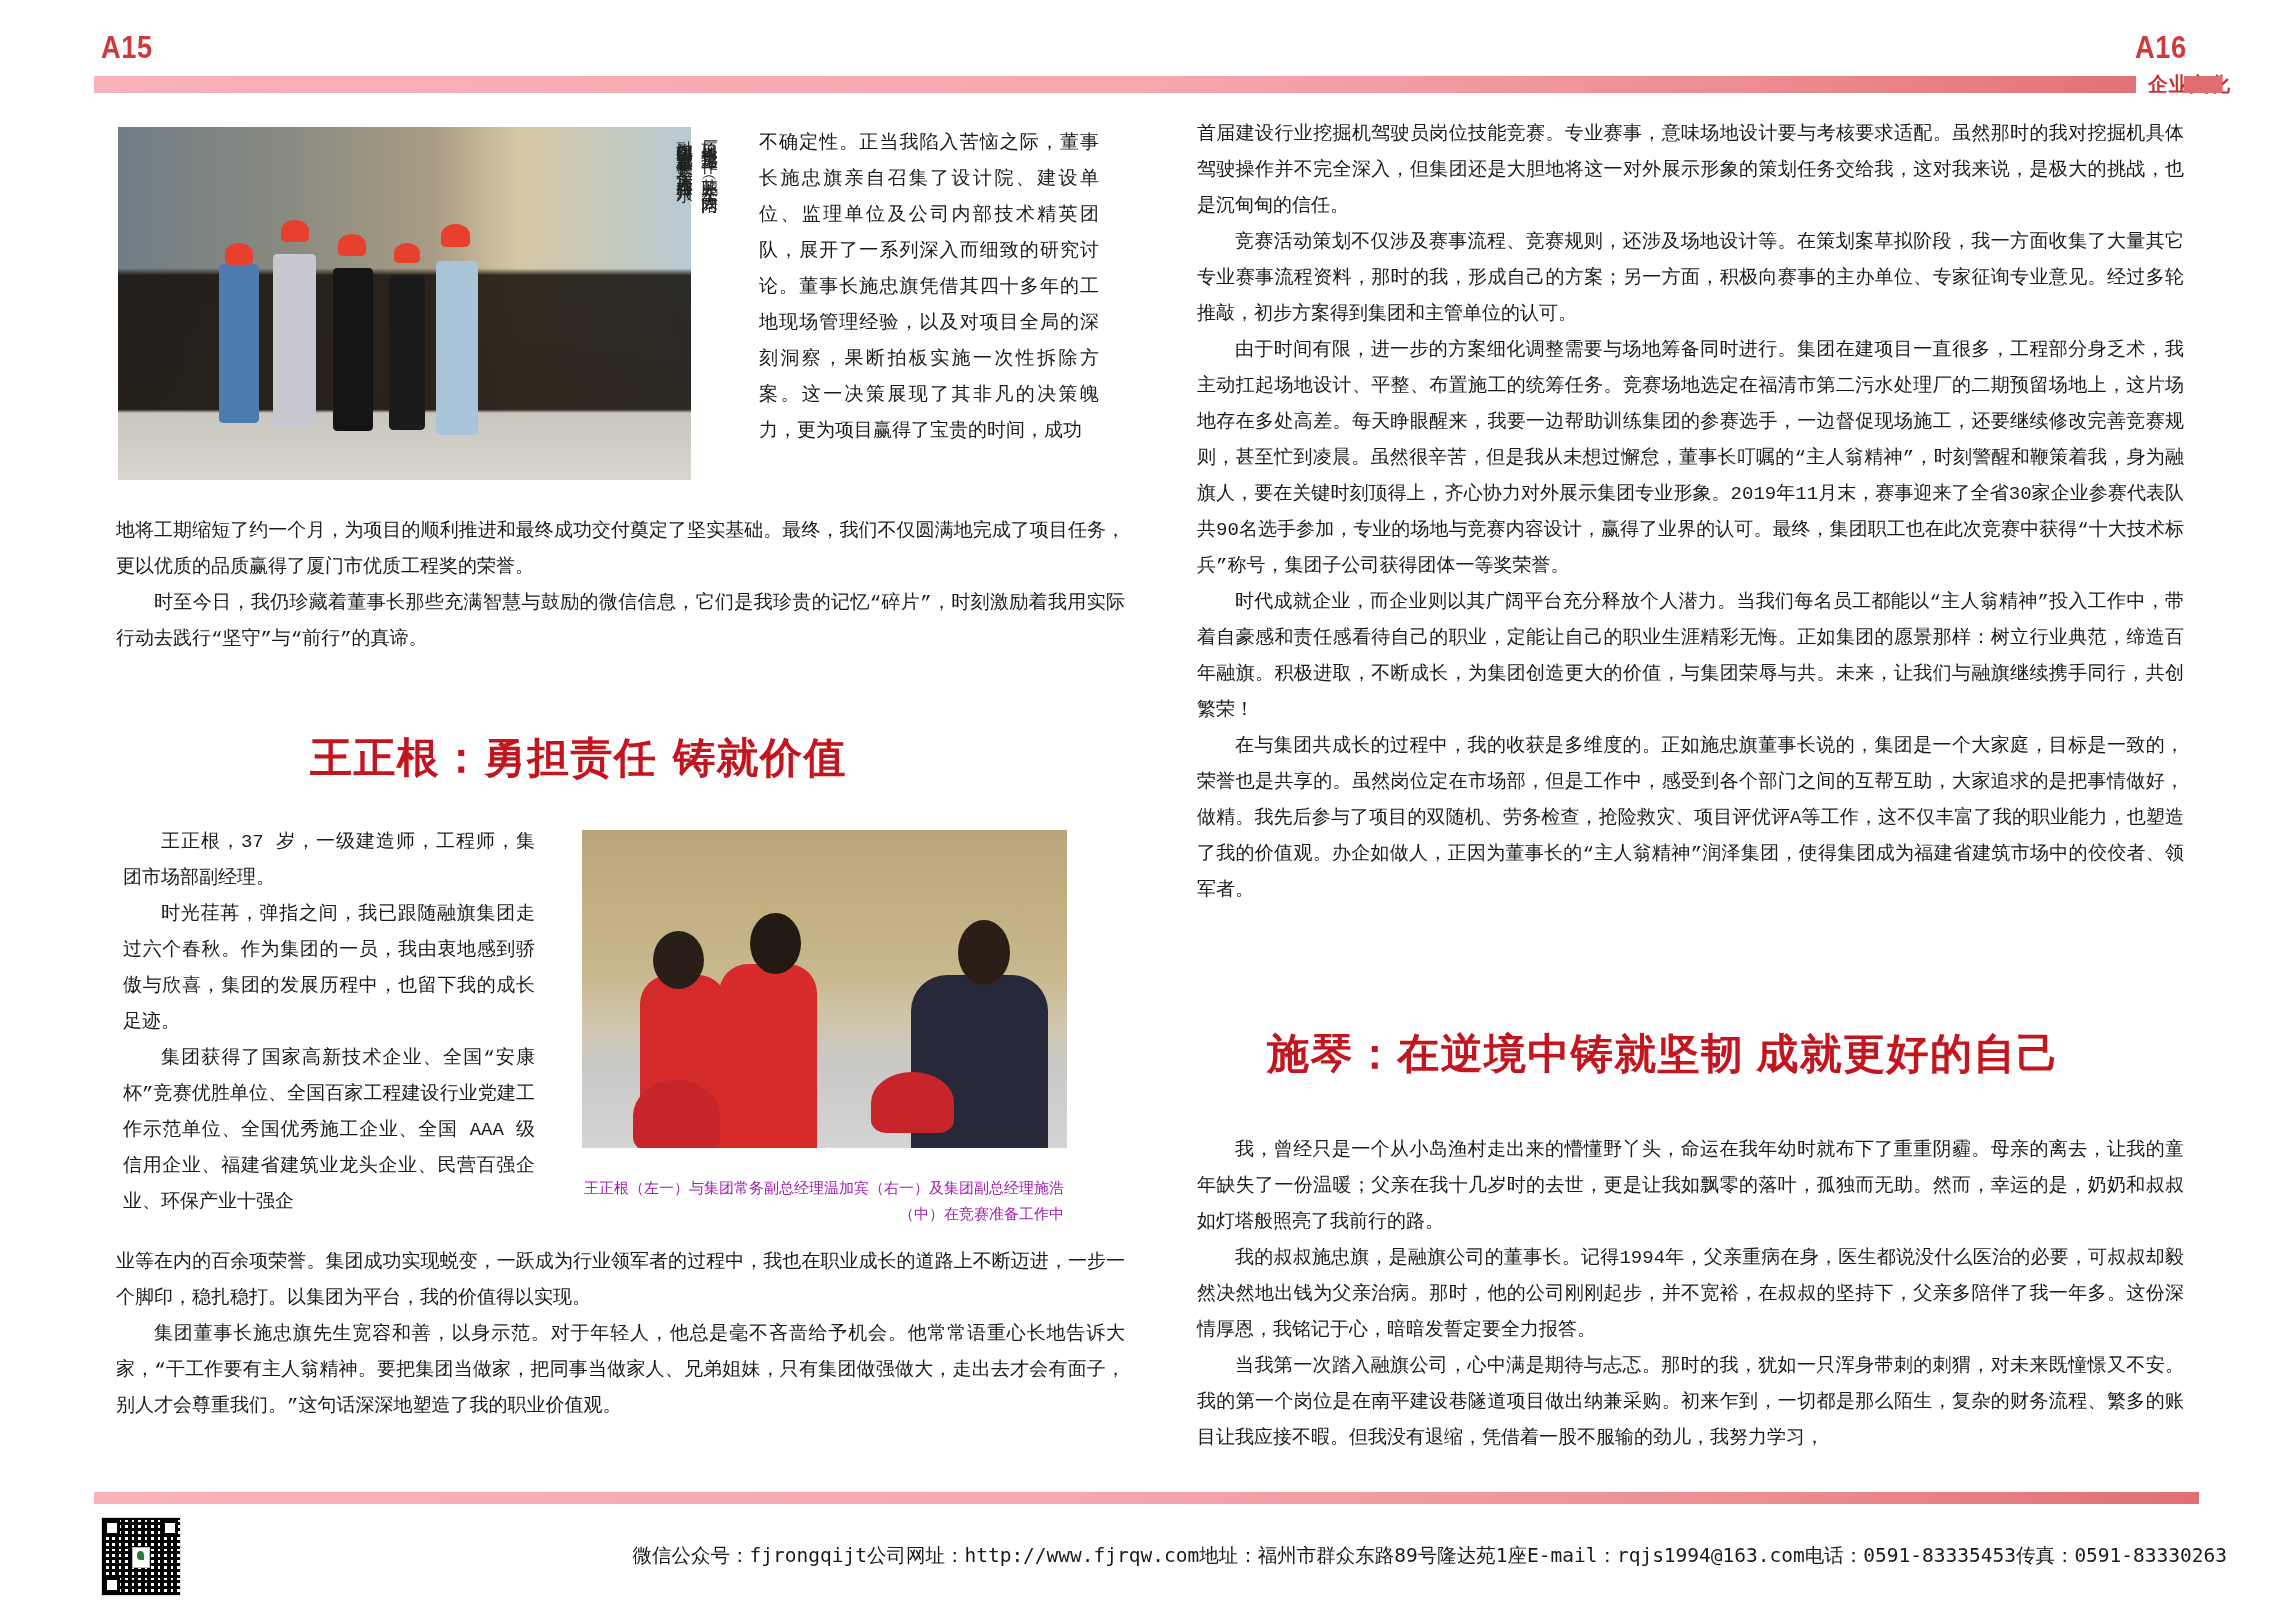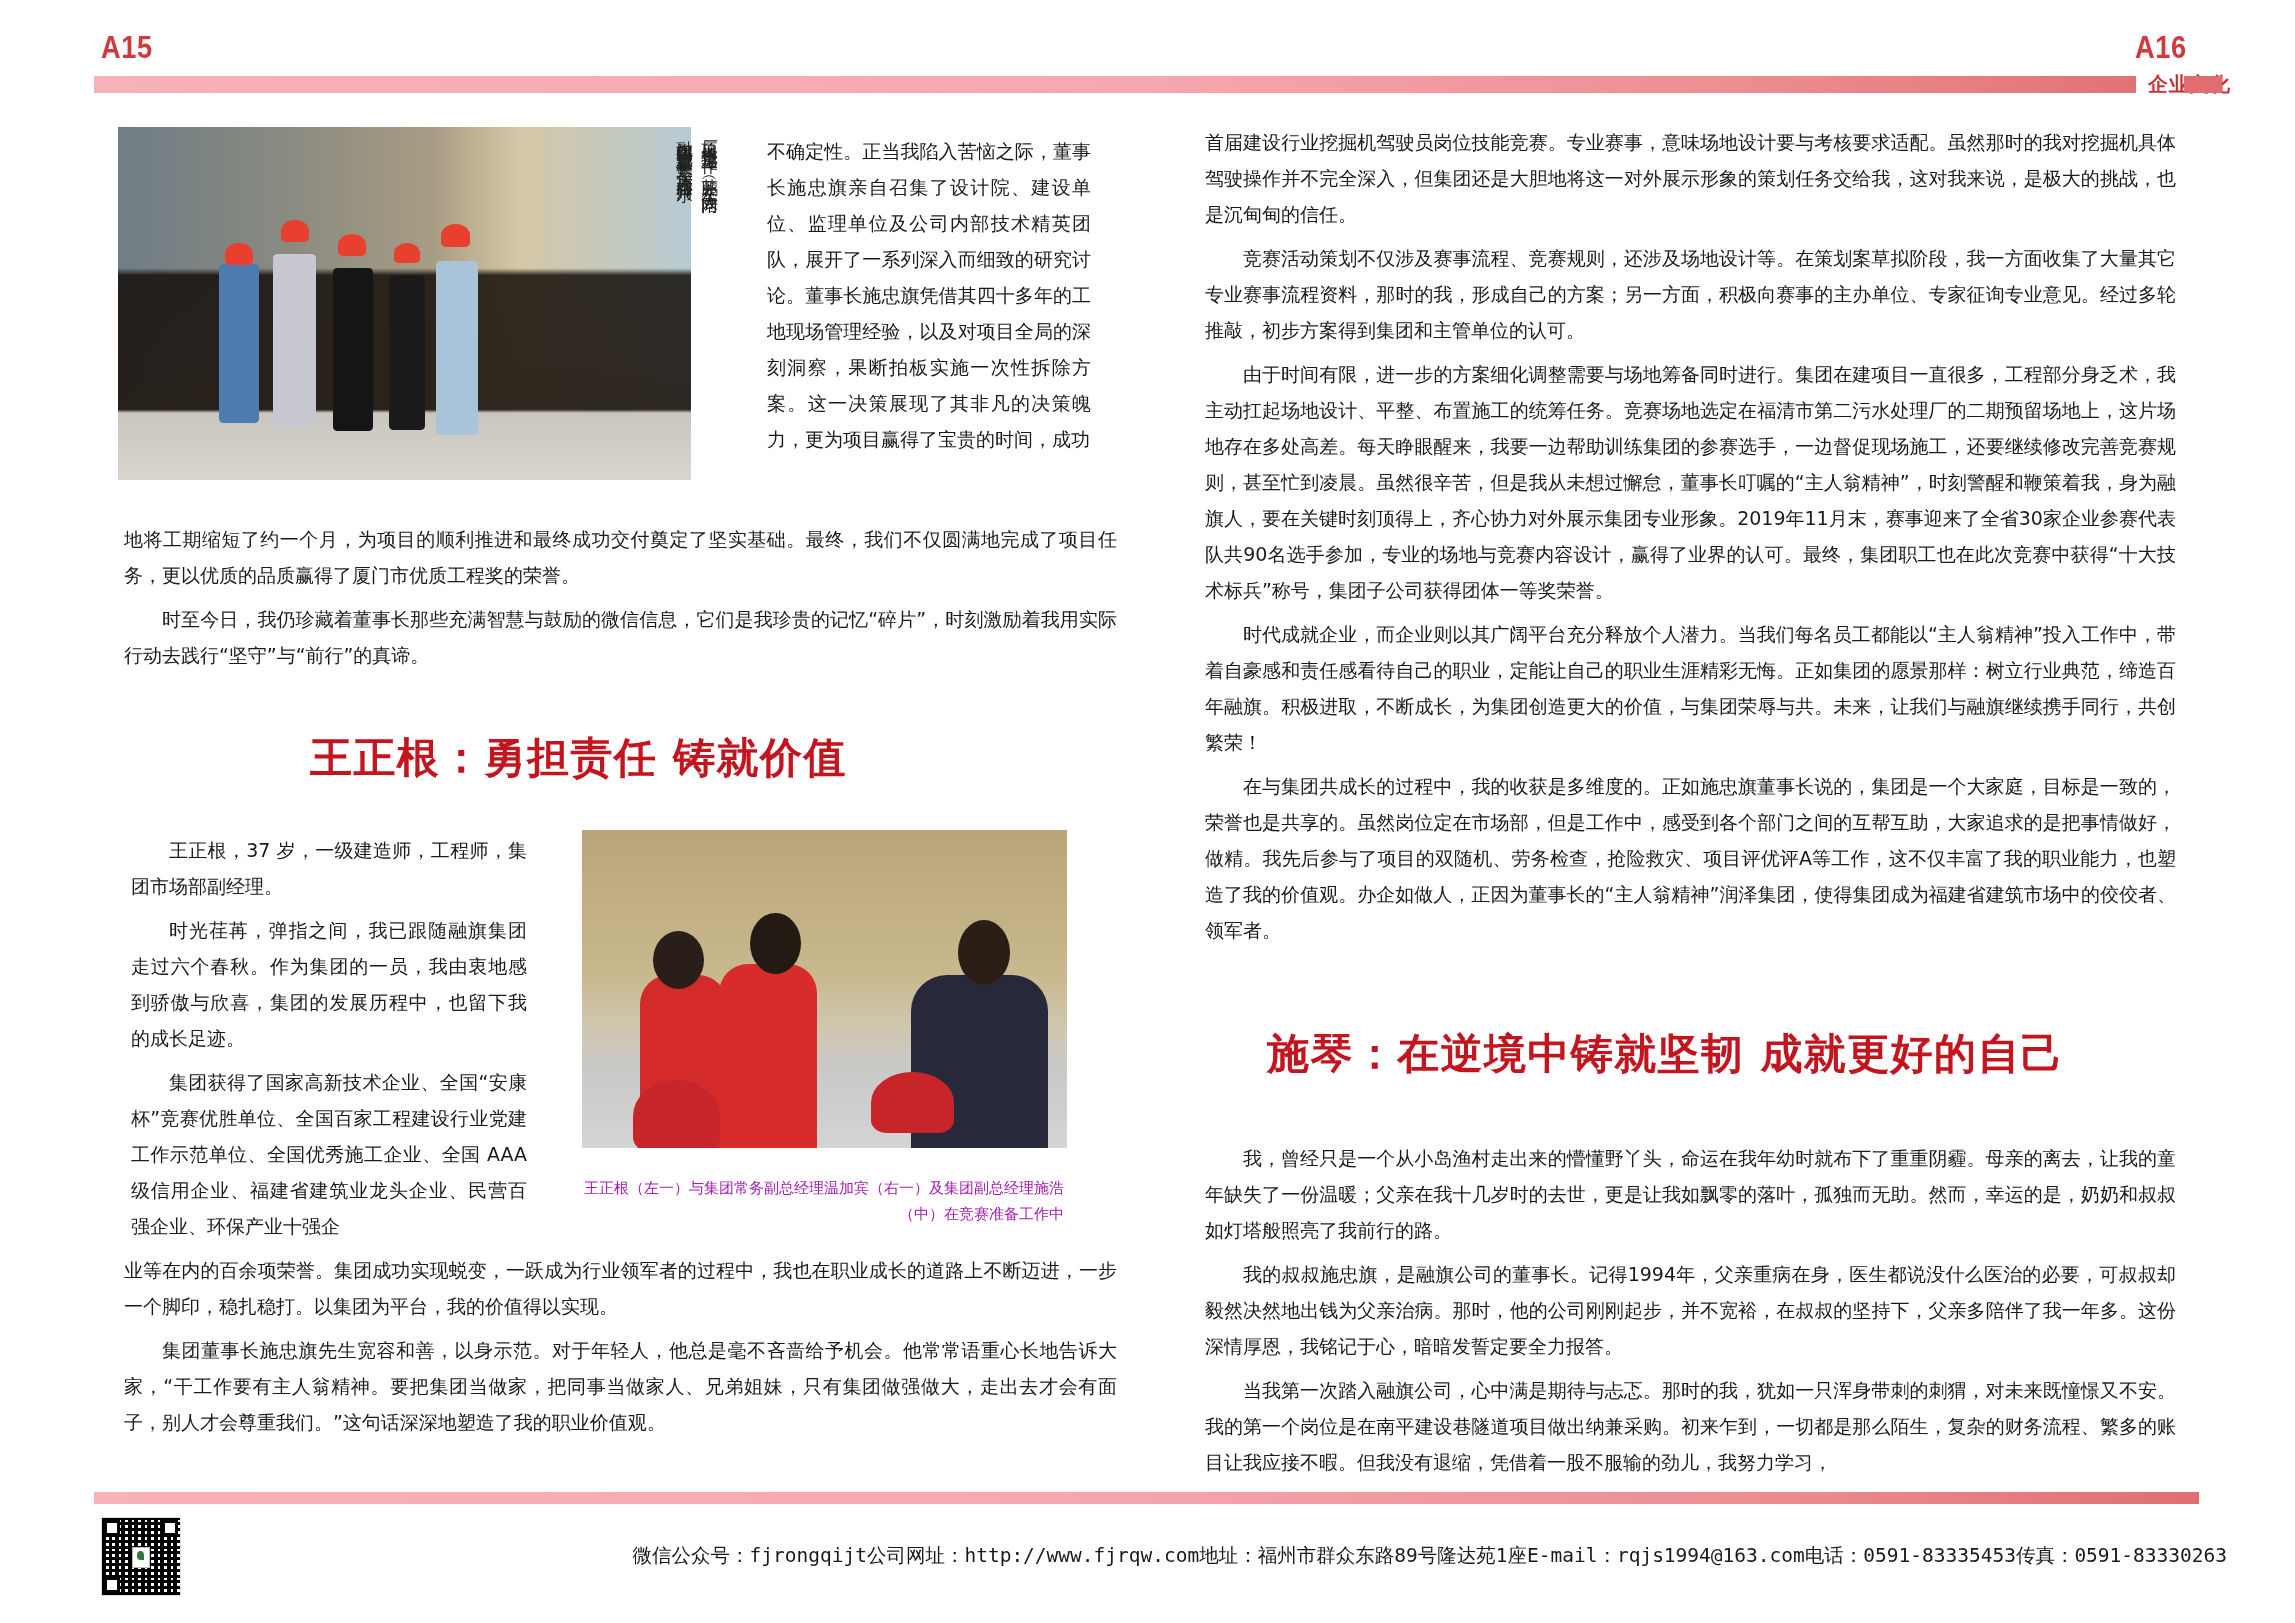--- a/index.html
+++ b/index.html
@@ -27,32 +27,32 @@
        linear-gradient(180deg,#b8a57a 0%,#c2b083 25%,#c9b88e 45%,#d0c7b0 62%,#c9c9c8 75%,#d4d4d4 100%); }
   .figure { position:absolute; border-radius:4.3px; }
   .hat { position:absolute; border-radius:50% 50% 20% 20%; background:#e8402f; }
 
   .caption-vert { position:absolute; writing-mode:vertical-rl; font-size:16.6px; line-height:23px;
       letter-spacing:2.2px; color:#222; }
   #cap1-a { left:698px; top:127px; height:362px; }
   #cap1-b { left:673px; top:127px; height:362px; }
 
   .text { position:absolute; font-size:19px; line-height:36px; color:#1a1a1a; text-align:justify; }
-  .text p { margin:8px; text-indent:2em; }
+  .text p { margin:0; text-indent:2em;font-family:Liberation Mono, monospace; }
   .text p.noind { text-indent:0; }
 
   #left-col-top { left:759px; top:125px; width:340px; }
   #left-fullwidth-1 { left:116px; top:513px; width:1009px; }
   #left-col-mid { left:123px; top:824px; width:412px; }
   #left-fullwidth-2 { left:116px; top:1244px; width:1009px; }
   #cap2 { position:absolute; left:579px; top:1175px; width:485px; text-align:right; font-size:15px; line-height:26px; color:#a21caf; }
 
   .headline { position:absolute; font-size:42px; font-weight:bold; color:#c3151d; letter-spacing:1.4px; white-space:nowrap; }
   #hl-1 { left:310px; top:730px; }
-  #hl-2 { left:1267px; top:1026px; }
+  #hl-2 { left:1267px; top:1026px;font-family:Liberation Serif, serif; }
 
   #right-col-1 { left:1197px; top:116px; width:987px; }
   #right-col-2 { left:1197px; top:1132px; width:987px; }
 
   #band-bottom { top:1492px; left:94px; width:2105px; height:11.6px;
      background:linear-gradient(90deg,#f8b2b9 0%,#f6a7b0 45%,#ec8c90 80%,#e06f72 100%); }
 
   #qr { position:absolute; left:101px; top:1517px; width:78px; height:77px; background:#fff;
         border:0.7px solid #ddd;
         background-image:

